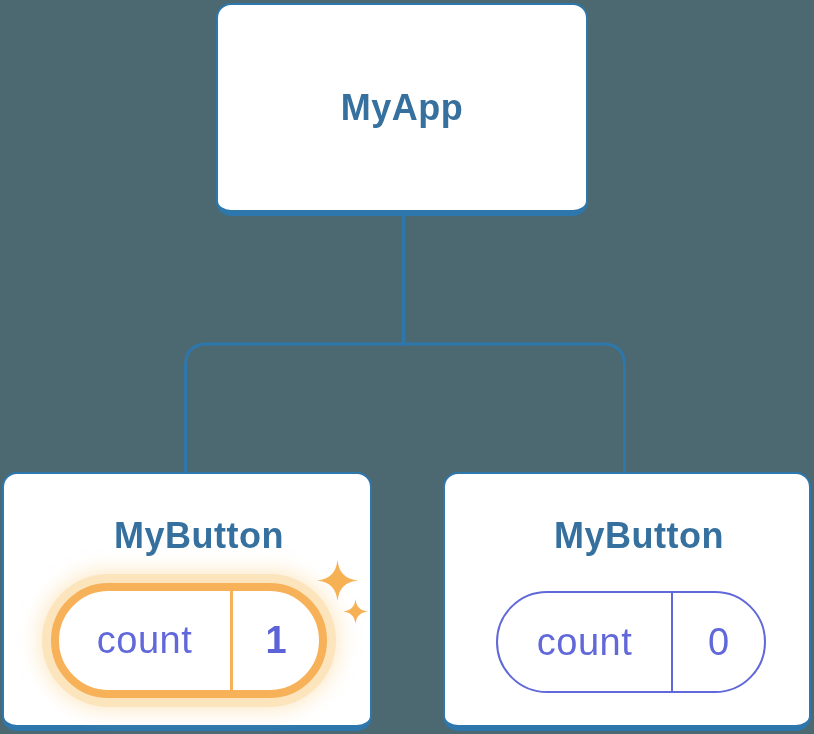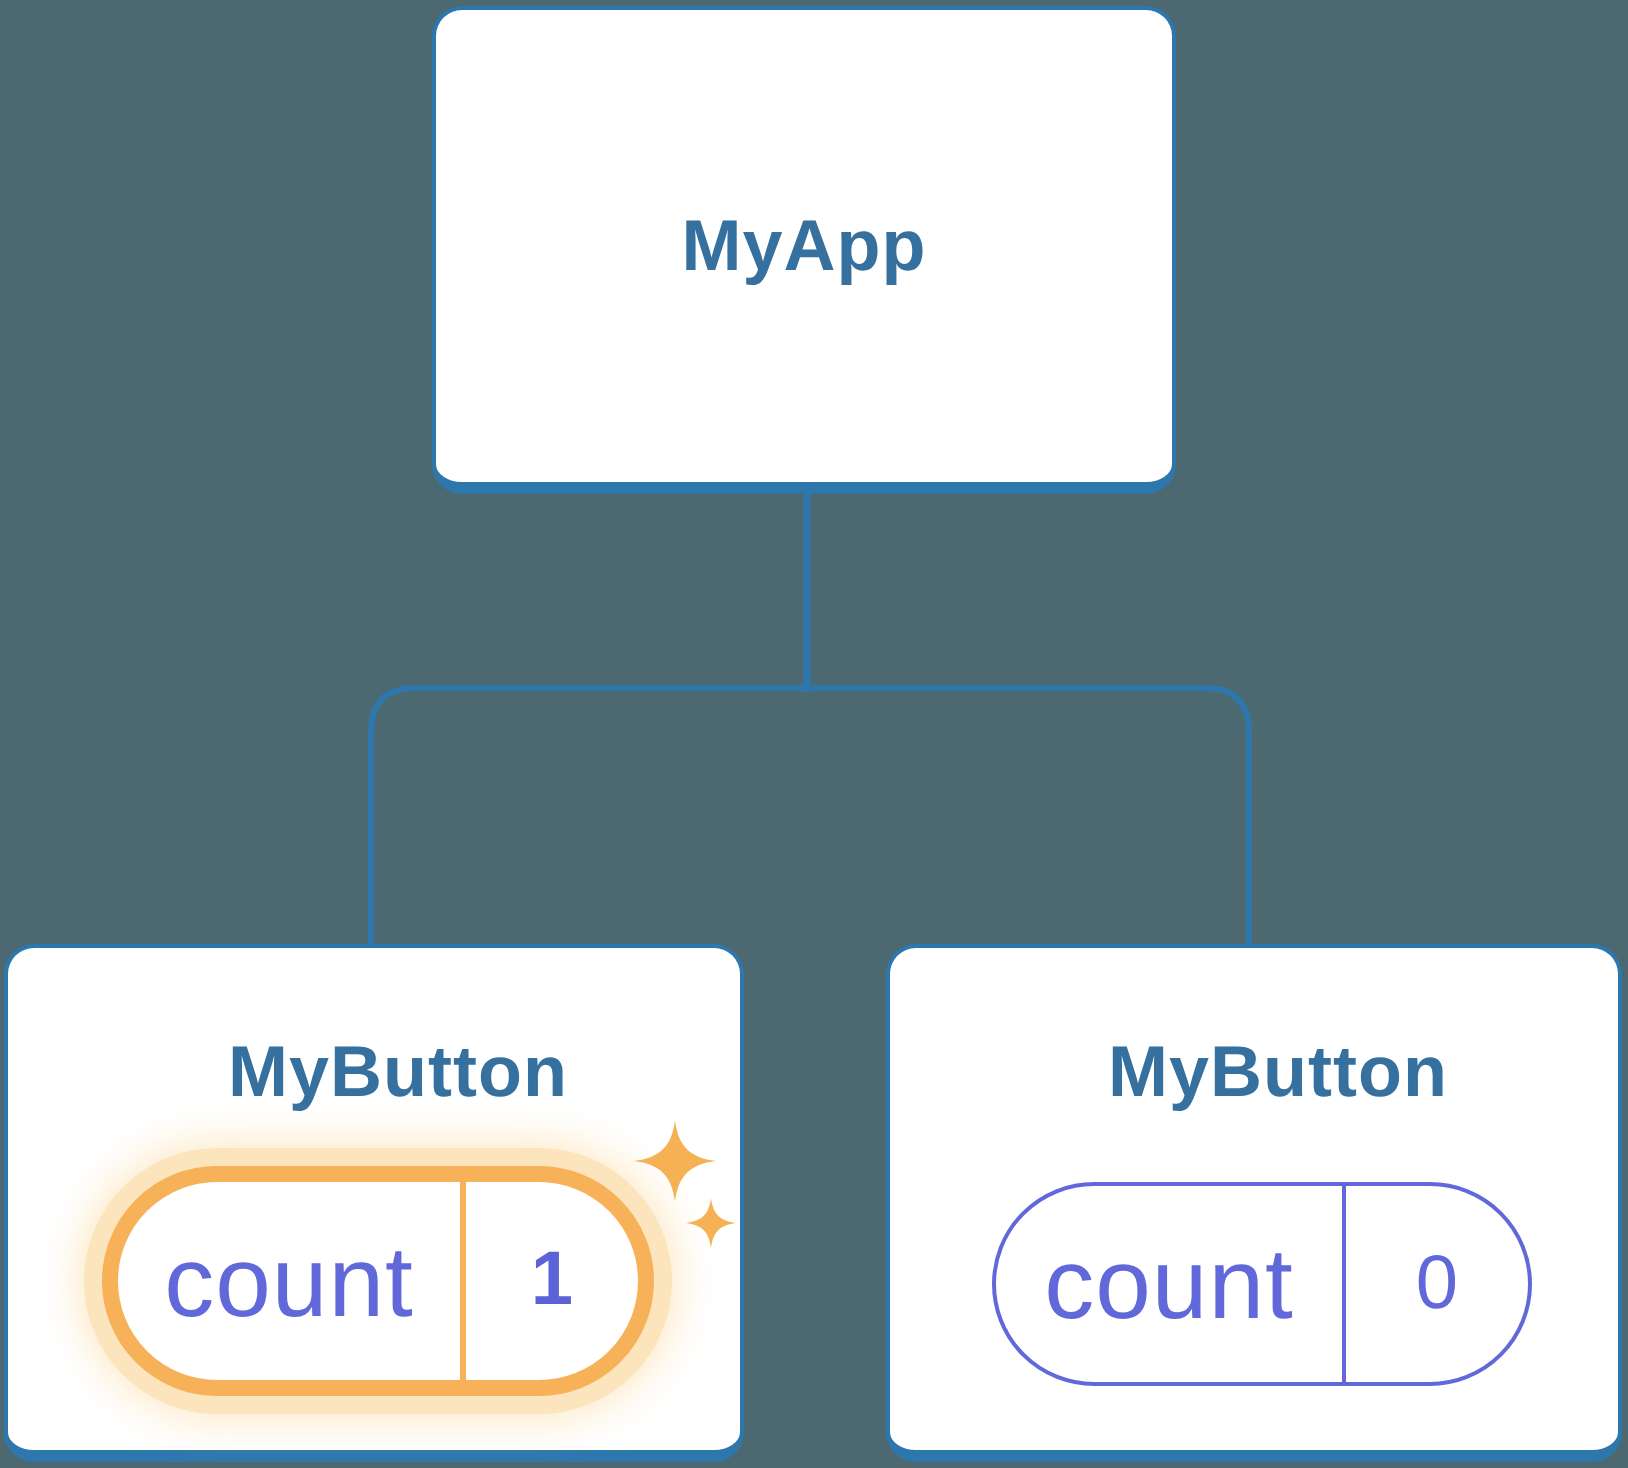--- a/index.html
+++ b/index.html
@@ -14,21 +14,21 @@
 
   .node {
     position:absolute;
     box-sizing:border-box;
     background:#ffffff;
     border:2.5px solid #2E77AD;
     border-bottom-width:6px;
     border-radius:15px;
   }
   #node-root {
-    left:216px; top:3px; width:372px; height:244px;
+    left:216px; top:3px; width:372px; height:213px;
     display:flex; align-items:center; justify-content:center;
   }
   #node-child-0 { left:2px;   top:472px; width:370px; height:259px; }
   #node-child-1 { left:443px; top:472px; width:368px; height:259px; }
 
   .node-title {
     color:#35709E;
     font-size:36px; font-weight:600; letter-spacing:.5px;
     line-height:1;
   }
@@ -39,21 +39,21 @@
 
   .pill {
     position:absolute;
     box-sizing:border-box;
     display:flex; align-items:stretch;
     background:#ffffff;
   }
   .pill-cell-name {
     flex:1;
     display:flex; align-items:center; justify-content:center;
-    font-size:50px; letter-spacing:.5px;
+    font-size:38px; letter-spacing:.5px;
   }
   .pill-cell-value {
     display:flex; align-items:center; justify-content:center;
     font-size:38px;
   }
 
   .pill.hot {
     left:47px; top:109px; width:276px; height:115px;
     border:8px solid #F6B159;
     border-radius:64px;

